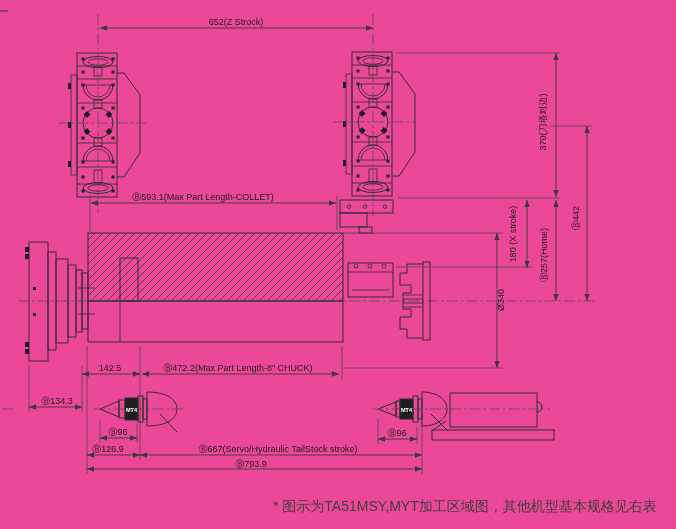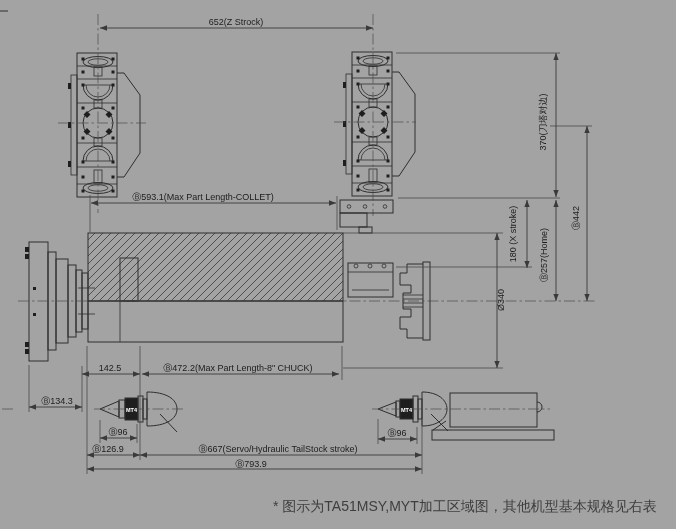--- a/index.html
+++ b/index.html
@@ -1,19 +1,19 @@
 <!DOCTYPE html>
 <html><head>
 <meta charset="utf-8">
 <style>
   html,body{margin:0;padding:0;background:#ffffff;}
   .canvas{
     position:relative;
     width:676px;height:529px;
-    background:#a3a3a3;
+    background:#ec4899;
     font-family:"Liberation Sans", sans-serif;
     overflow:hidden;
   }
   svg{position:absolute;left:0;top:0;}
   svg .part{stroke:#2e2e2e;stroke-width:1;fill:none;}
   svg .thin{stroke:#2e2e2e;stroke-width:0.8;fill:none;}
   svg .ext{stroke:#4a4a4a;stroke-width:0.8;fill:none;}
   svg .dim{stroke:#3a3a3a;stroke-width:0.9;fill:none;}
   svg .cl{stroke:#4a4a4a;stroke-width:0.7;fill:none;stroke-dasharray:11 3 2.5 3;}
   svg .fillDark{fill:#1e1e1e;stroke:none;}

